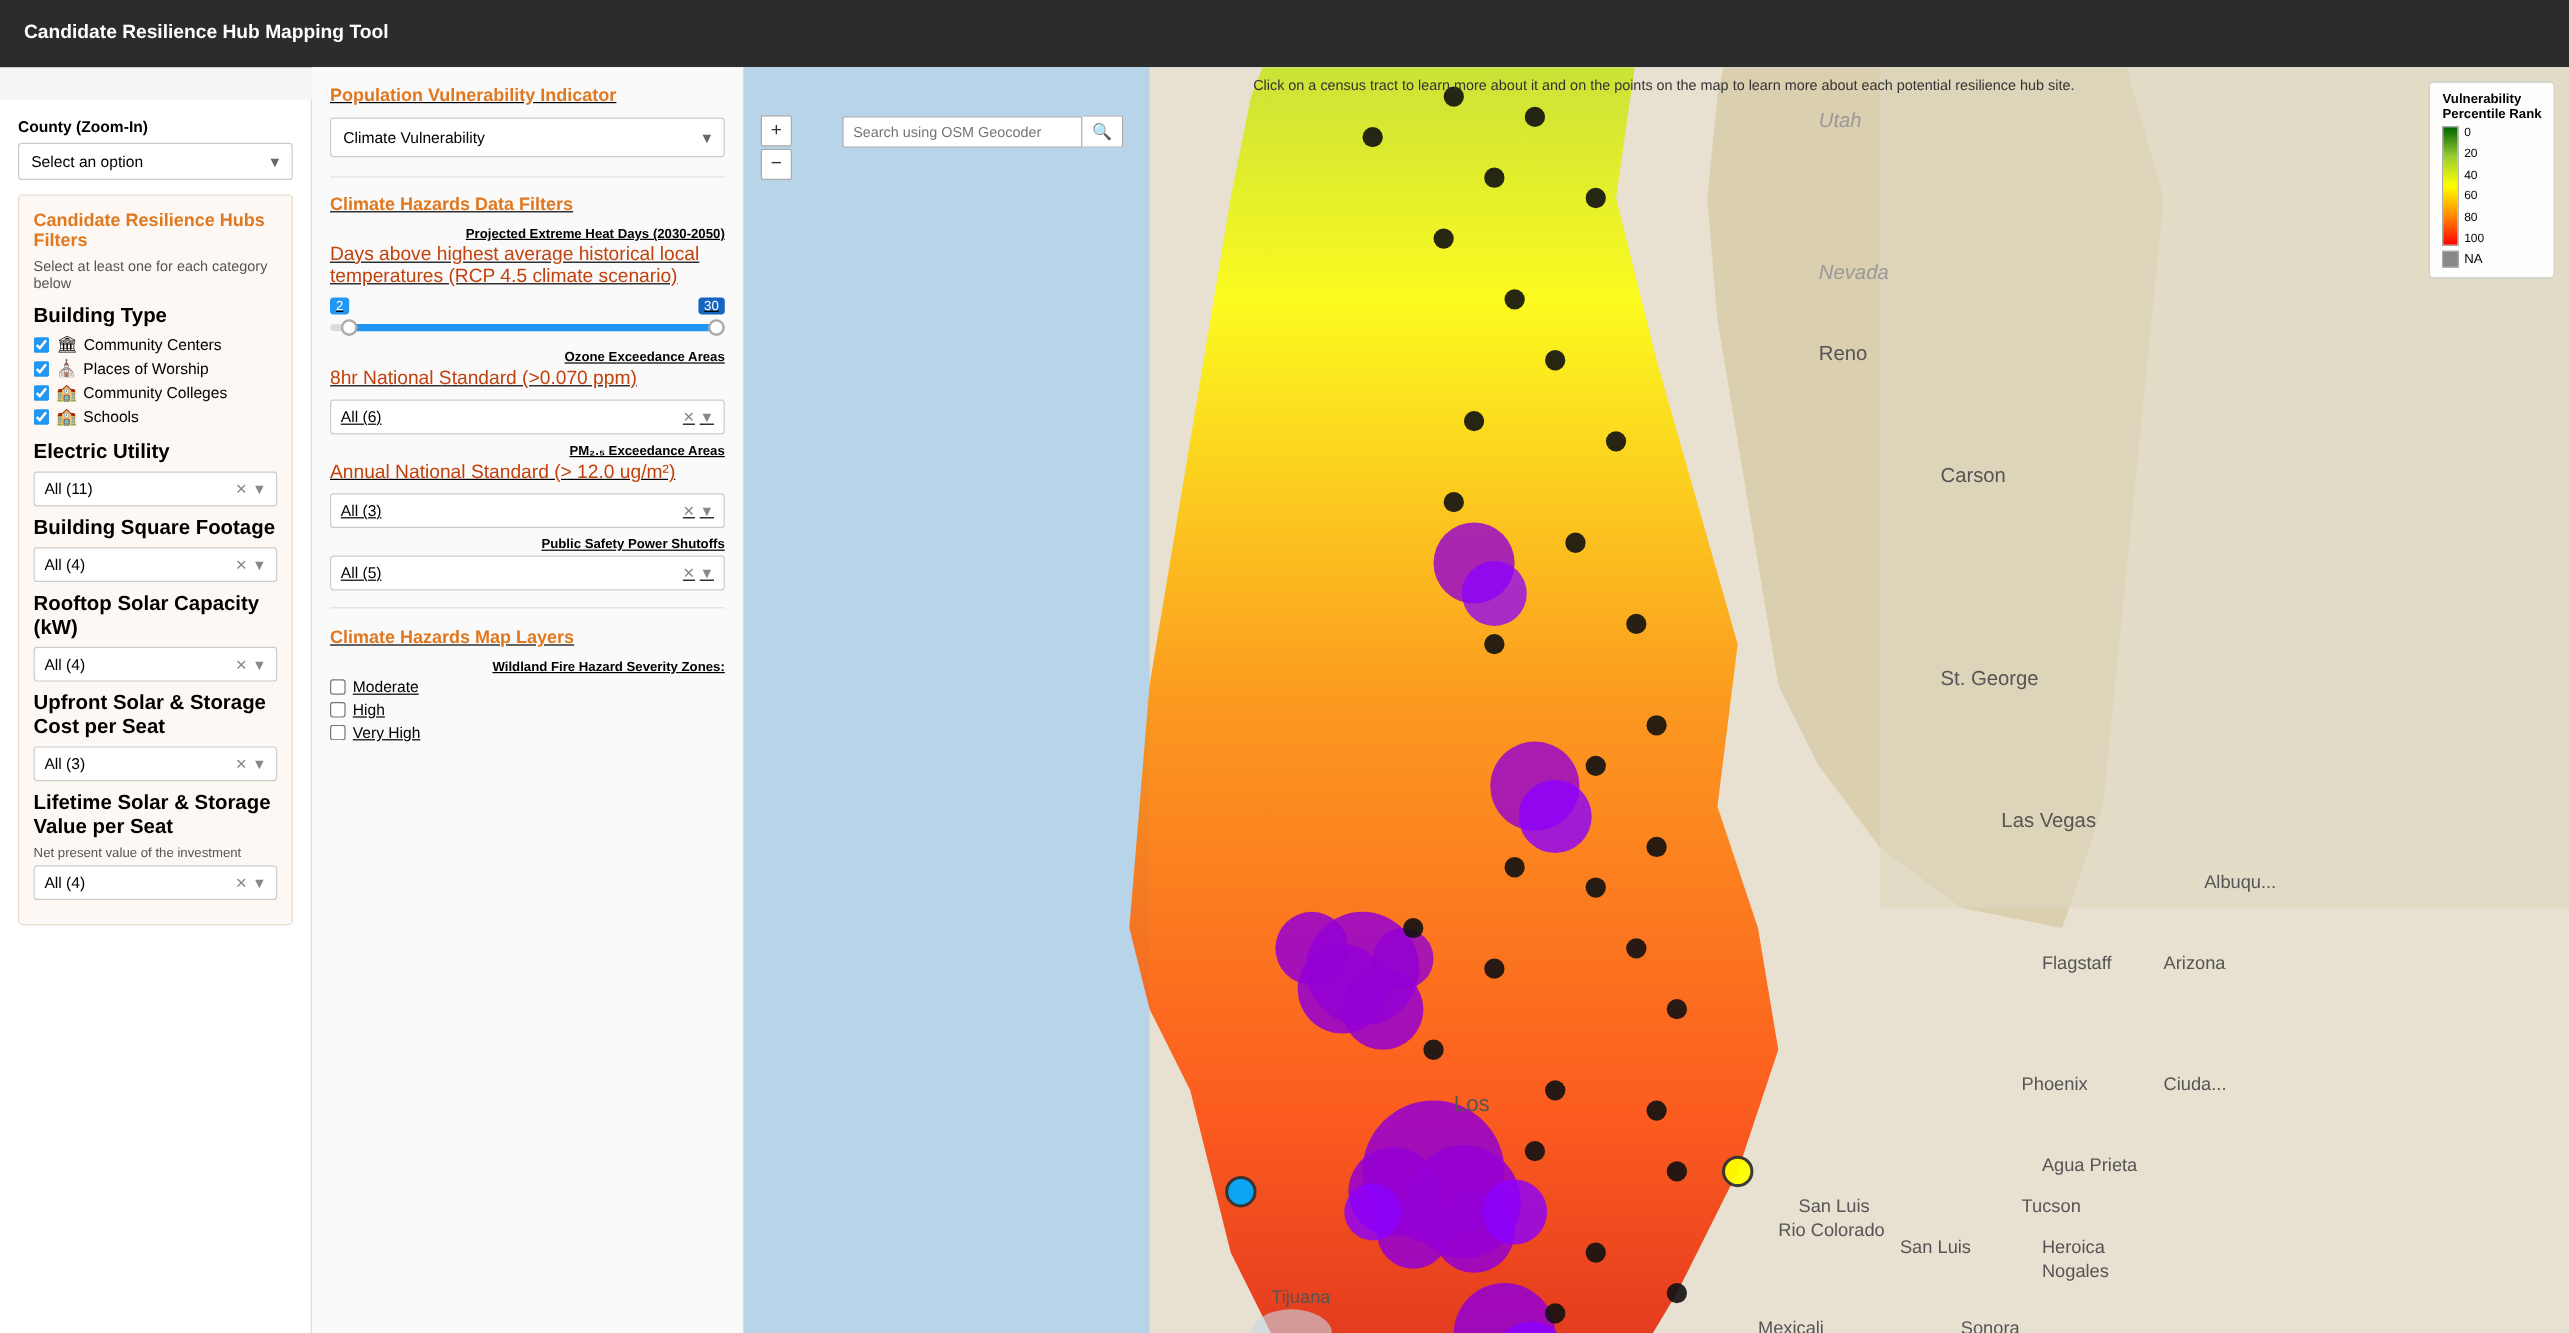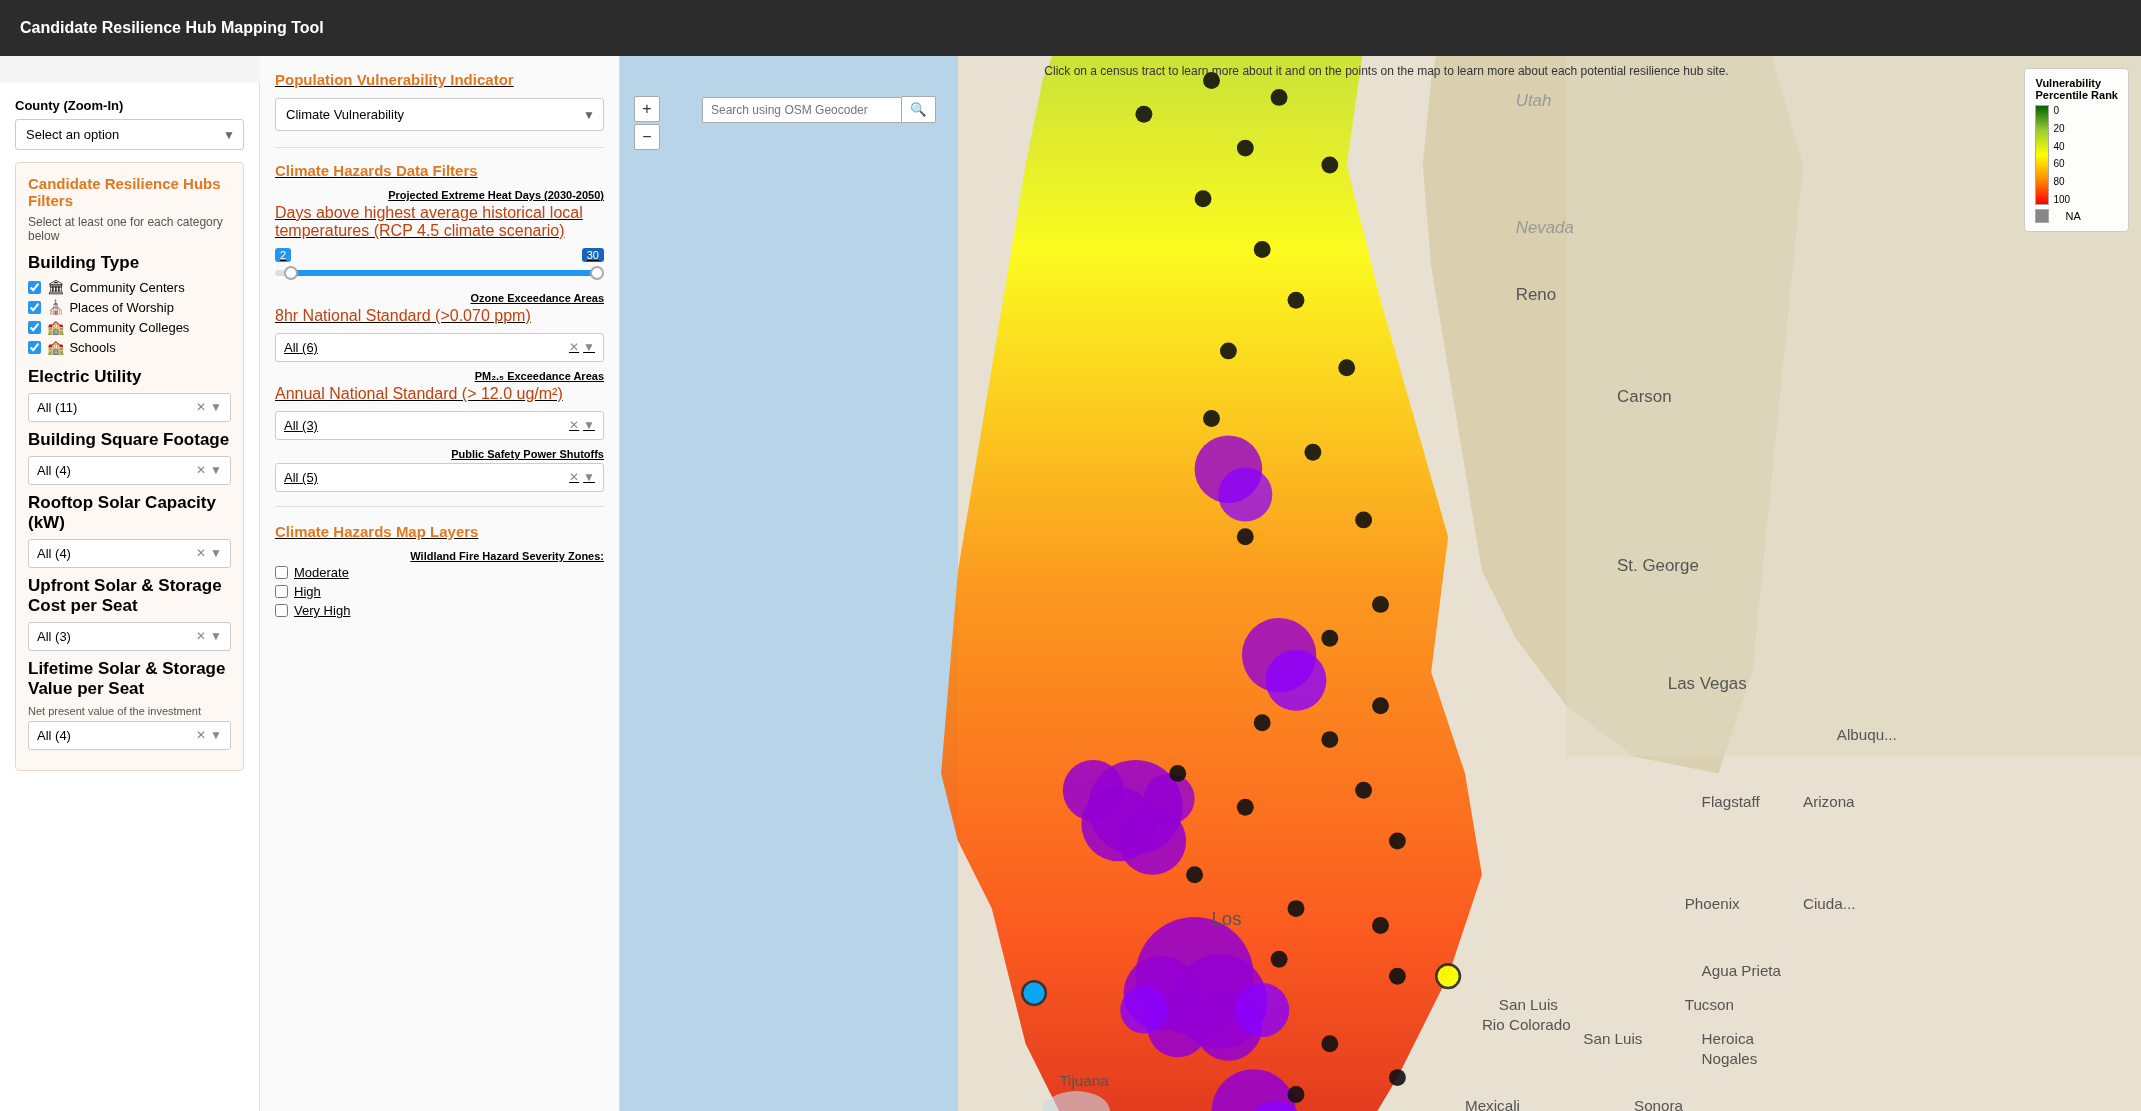--- a/index.html
+++ b/index.html
@@ -108,21 +108,21 @@
     }
     .checkbox-icon {
       margin-right: 5px;
       font-size: 14px;
     }
 
     
     .filter-dropdown {
       position: relative;
       display: flex;
-      align-items: flex-start;
+      align-items: center;
       border: 1px solid #ccc;
       border-radius: 3px;
       background: #fff;
       margin-bottom: 8px;
       padding: 6px 8px;
       font-size: 13px;
     }
     .filter-dropdown span.dd-label {
       flex: 1;
     }
@@ -362,21 +362,21 @@
     .legend-labels {
       display: flex;
       flex-direction: column;
       justify-content: space-between;
       margin-left: 4px;
       font-size: 10px;
     }
     .legend-na {
       display: flex;
       align-items: center;
-      gap: 16px;
+      gap: 4px;
       margin-top: 4px;
       font-size: 11px;
     }
     .legend-na-box {
       width: 14px;
       height: 14px;
       background: #888;
       border: 1px solid #aaa;
     }
 

